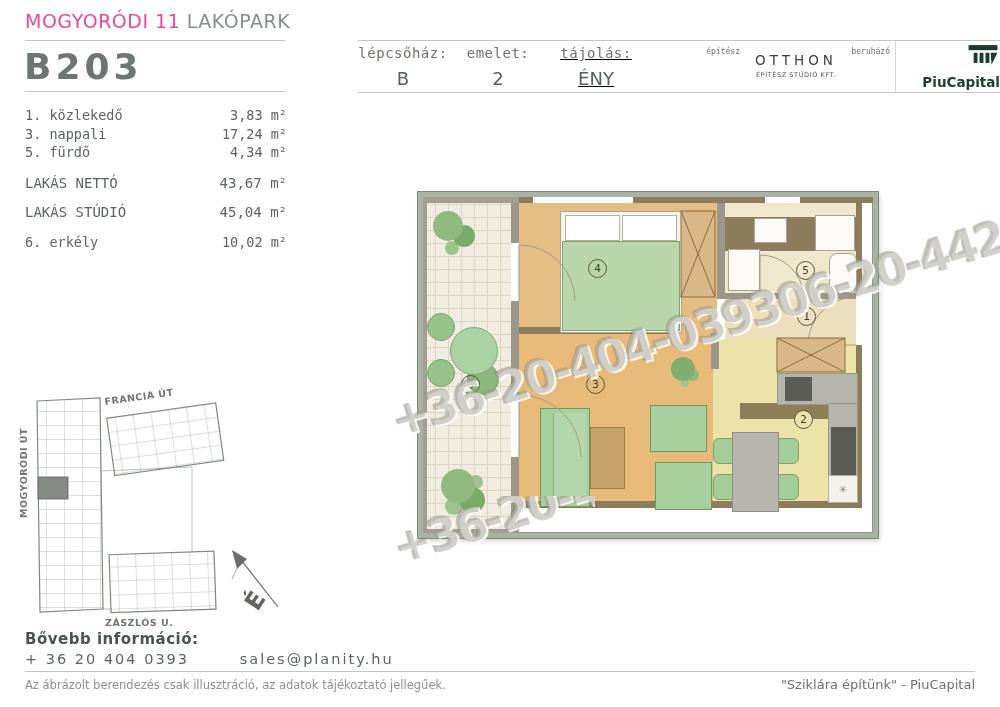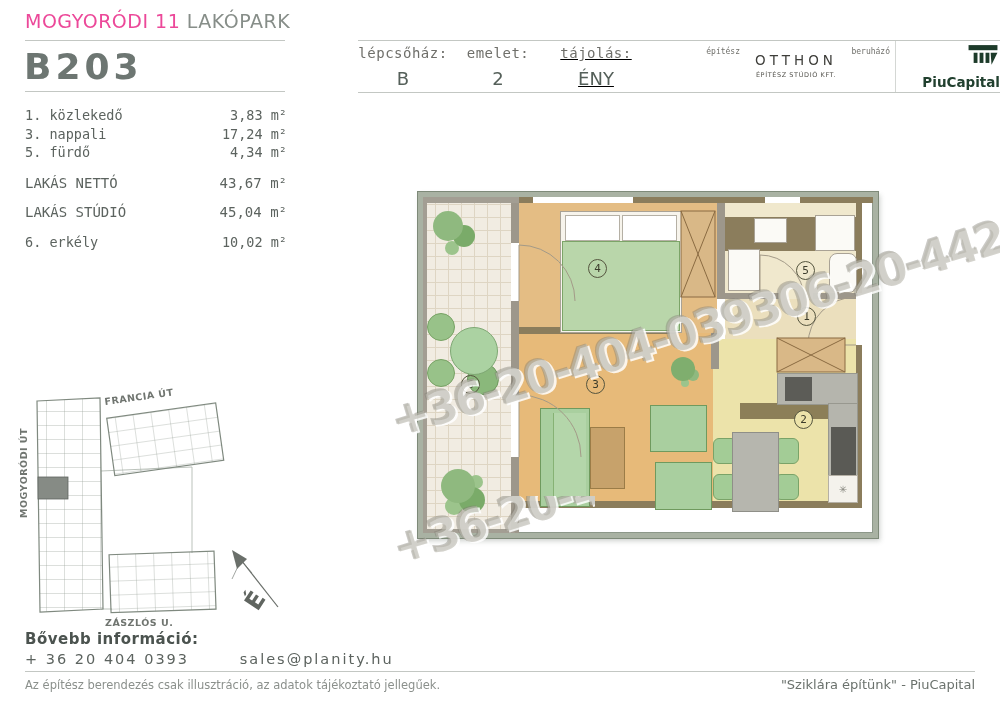--- a/index.html
+++ b/index.html
@@ -266,14 +266,14 @@
     <text x="252" y="222" transform="rotate(-57 252,222)" text-anchor="middle" font-family="DejaVu Sans, sans-serif" font-size="24" font-weight="bold" fill="#606560">É</text>
   </g>
 </svg>
 
 <div class="abs" id="info-h">Bővebb információ:</div>
 <div class="abs" id="info-l">
   <span>+ 36 20 404 0393</span>
   <span class="em">sales@planity.hu</span>
 </div>
 <div class="abs hline" id="f-line"></div>
-<div class="abs" id="disc">Az építész berendezés csak illusztráció, az adatok tájékoztató jellegűek.</div>
+<div class="abs" id="disc">Az ábrázolt berendezés csak illusztráció, az adatok tájékoztató jellegűek.</div>
 <div class="abs" id="slogan">"Sziklára építünk" - PiuCapital</div>
 
 </body></html>

